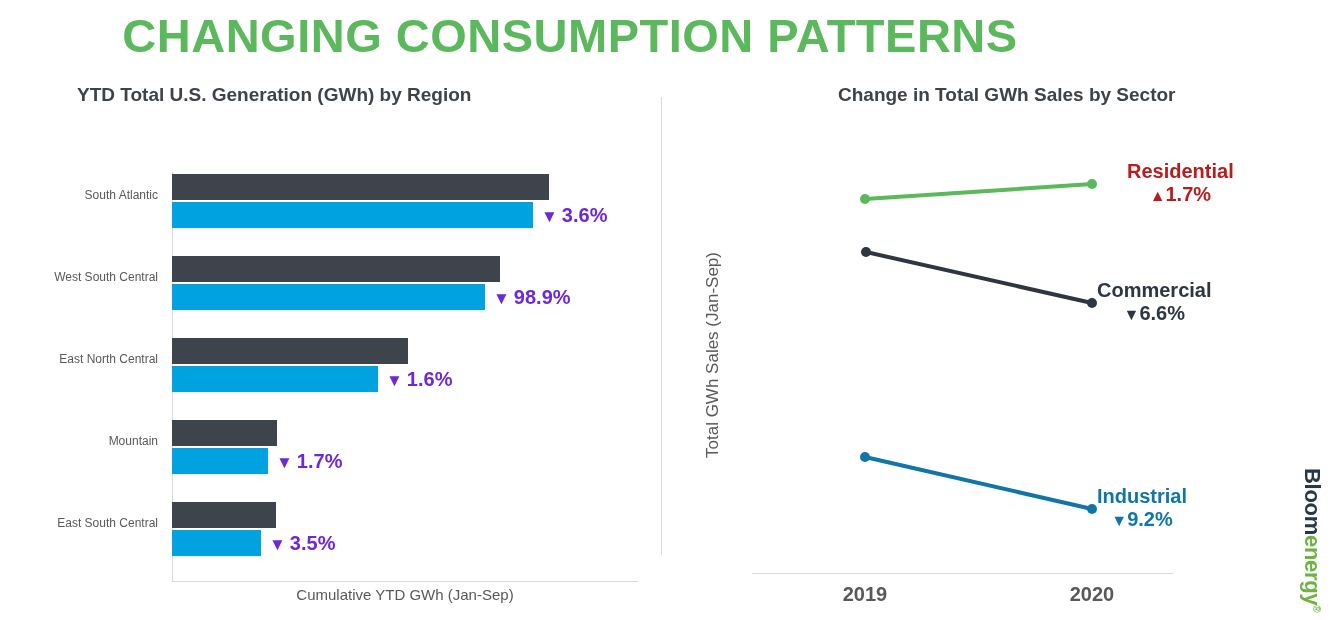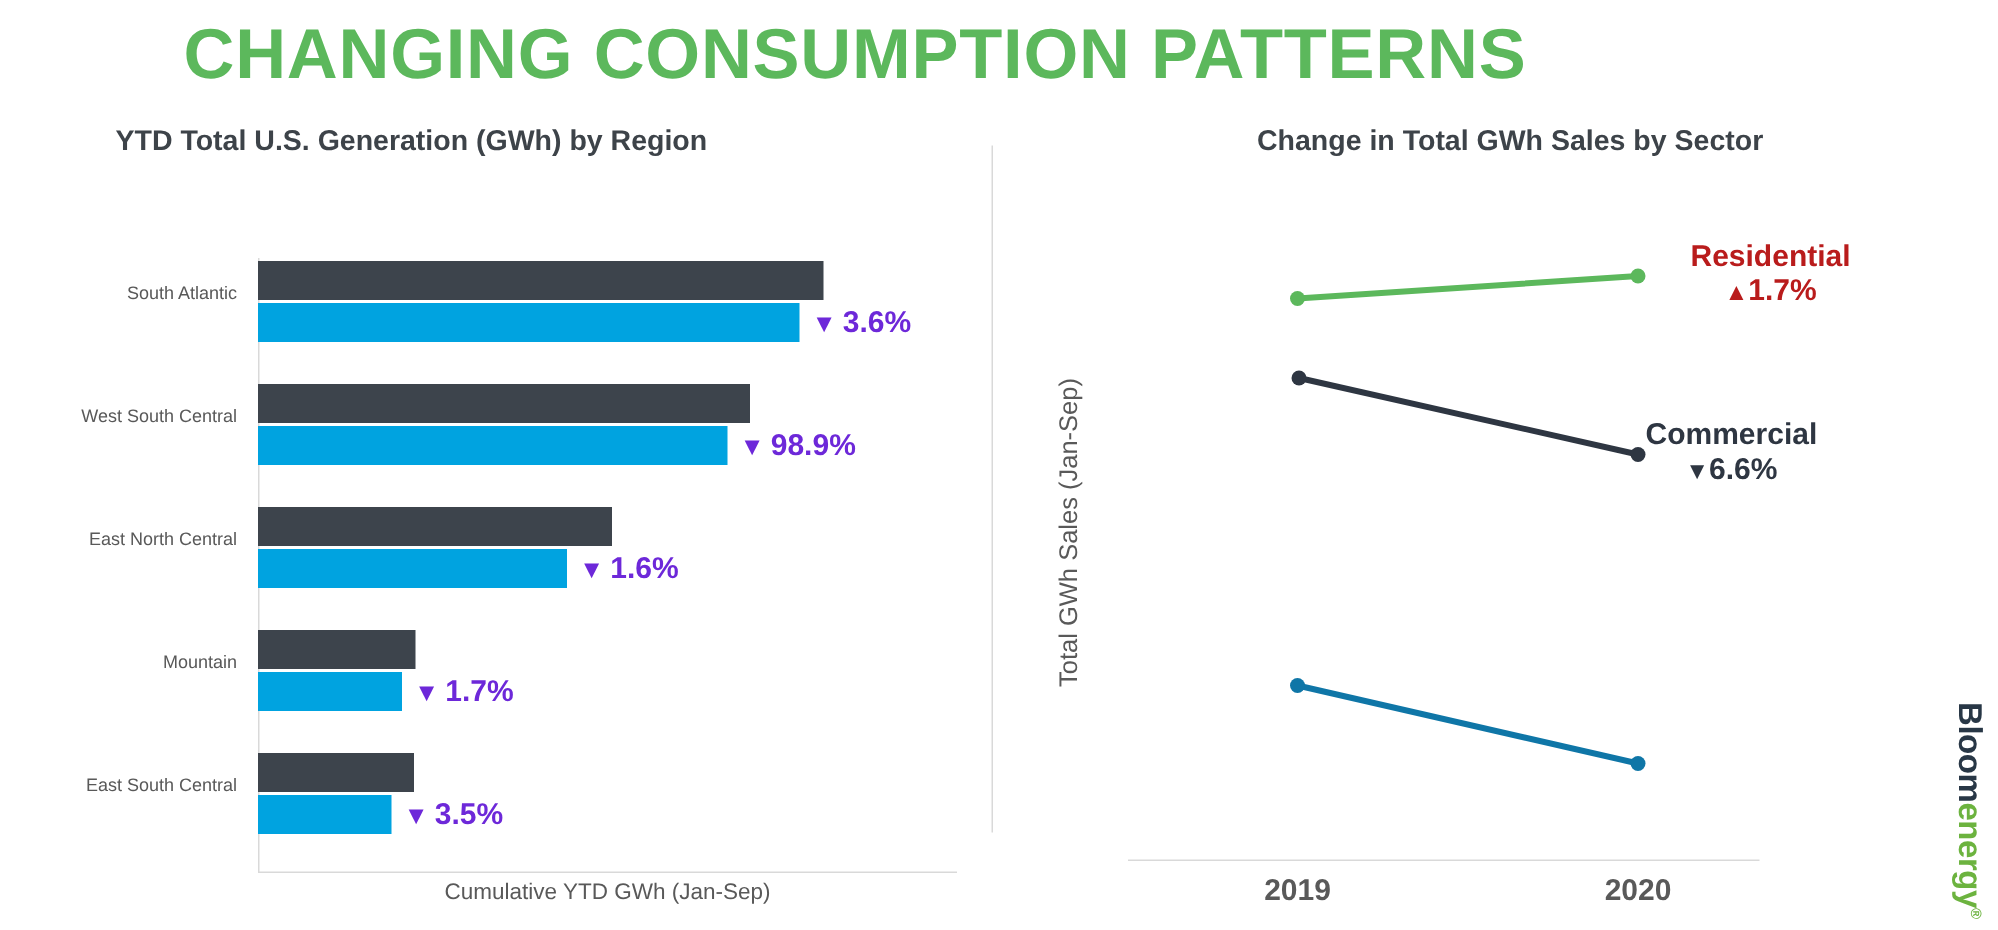--- a/index.html
+++ b/index.html
@@ -325,20 +325,24 @@
   <div class="slope-end-label" style="left:437px; top:50px; color:#b91c1c;margin-left:30px;">
     <span class="series-name">Residential</span>
     <span class="series-delta"><span class="tri">▲</span><span>1.7%</span></span>
   </div>
 
   <div class="slope-end-label" style="left:437px; top:169px; color:#2e3642;">
     <span class="series-name">Commercial</span>
     <span class="series-delta"><span class="tri">▼</span><span>6.6%</span></span>
   </div>
 
+  <div class="slope-end-label" style="left:437px; top:375px; color:#0f76a7;">
+    <span class="series-name">Industrial</span>
+    <span class="series-delta"><span class="tri">▼</span><span>9.2%</span></span>
+  </div>
 
   <div id="slope-xaxis"></div>
   <div class="slope-xtick" style="left:145px">2019</div>
   <div class="slope-xtick" style="left:372px">2020</div>
 </div>
 
 <div id="logo">
   <div id="logo-inner">
     <span id="logo-bloom">Bloom</span><span id="logo-energy">energy</span><span id="logo-tm">®</span>
   </div>

